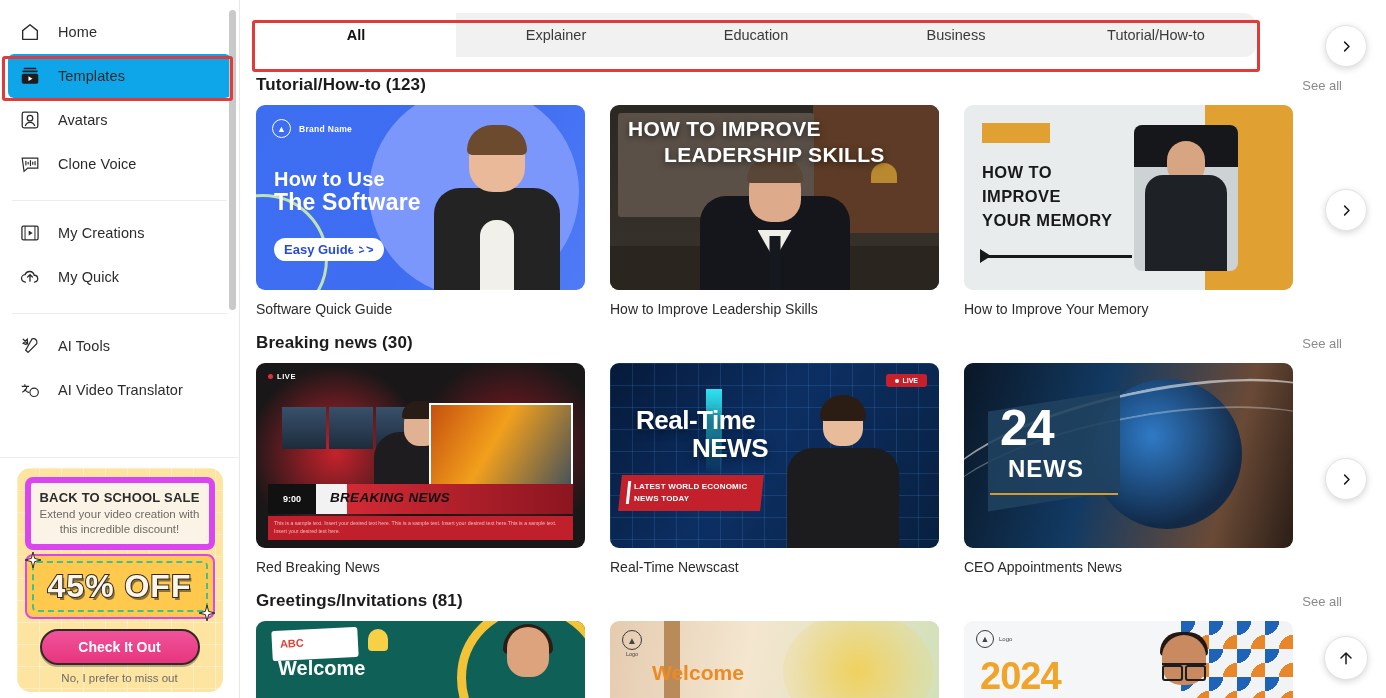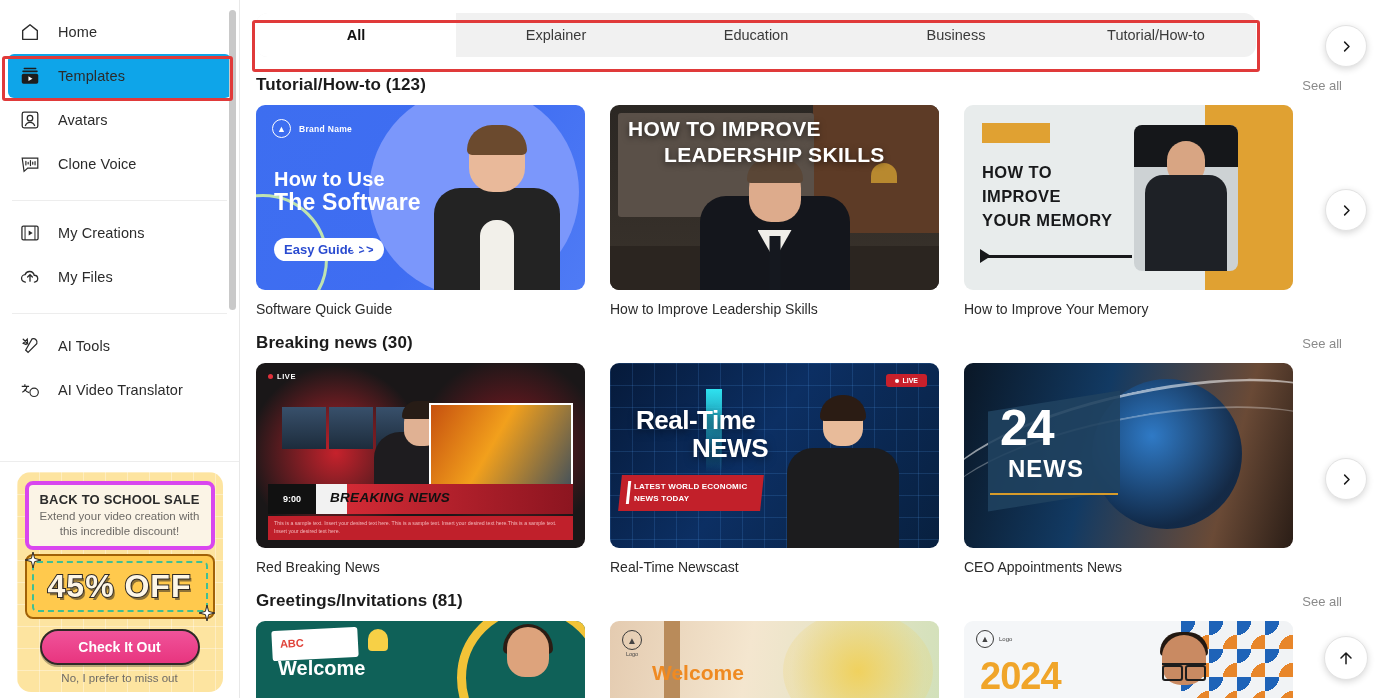--- a/index.html
+++ b/index.html
@@ -77,33 +77,33 @@
     content:""; position:absolute; inset:0;
     background-image:
       linear-gradient(to right, rgba(255,255,255,.35) 1px, transparent 1px),
       linear-gradient(to bottom, rgba(255,255,255,.35) 1px, transparent 1px);
     background-size: 22px 22px;
     pointer-events:none;
   }
   .promo-inner { position: relative; z-index: 2; }
   .promo-head {
     background: #fbf4e6;
-    border: 4px solid #d946ef;
+    border: 6px solid #d946ef;
     border-radius: 8px;
     padding: 7px 6px 8px 6px;
     text-align: center;
   }
   .promo-title { font-size: 13px; font-weight: 700; color: #2b2b2b; letter-spacing: .2px; }
   .promo-sub { font-size: 11.5px; color: #6d6a66; line-height: 1.25; margin-top: 2px; }
 
   .promo-deal {
     margin-top: 4px;
     position: relative;
     background: #ffc94d;
-    border: 2px solid #a16207;
+    border: 2px solid #d946ef;
     border-radius: 8px;
     padding: 5px;
   }
   .promo-deal-inner {
     border: 2px dashed #3fbf94;
     border-radius: 5px;
     padding: 5px 2px;
     text-align: center;
   }
   .promo-pct {
@@ -410,21 +410,21 @@
           </span>
           <span class="lbl">My Creations</span>
         </div>
         <div class="nav-item">
           <span class="ic">
             <svg width="22" height="22" viewBox="0 0 24 24" fill="none" stroke="#2b2b2b" stroke-width="1.4" stroke-linecap="round">
                 <path d="M7 17.5a4 4 0 0 1-.4-8 5.2 5.2 0 0 1 10 .6 3.6 3.6 0 0 1 .2 7.4"></path>
                 <path d="M12 16.5V9.5M9.4 12 12 9.4l2.6 2.6"></path>
               </svg>
           </span>
-          <span class="lbl">My Files</span>
+          <span class="lbl">My Quick</span>
         </div>
       </div>
 
       <div class="nav-sep"></div>
 
       <div class="nav-group">
         <div class="nav-item">
           <span class="ic">
             <svg width="22" height="22" viewBox="0 0 24 24" fill="none" stroke="#2b2b2b" stroke-width="1.4" stroke-linecap="round">
                 <path d="M14.2 4.3a4 4 0 0 1 5.2 5.2l-9.5 9.5-2.6-2.6z"></path>

